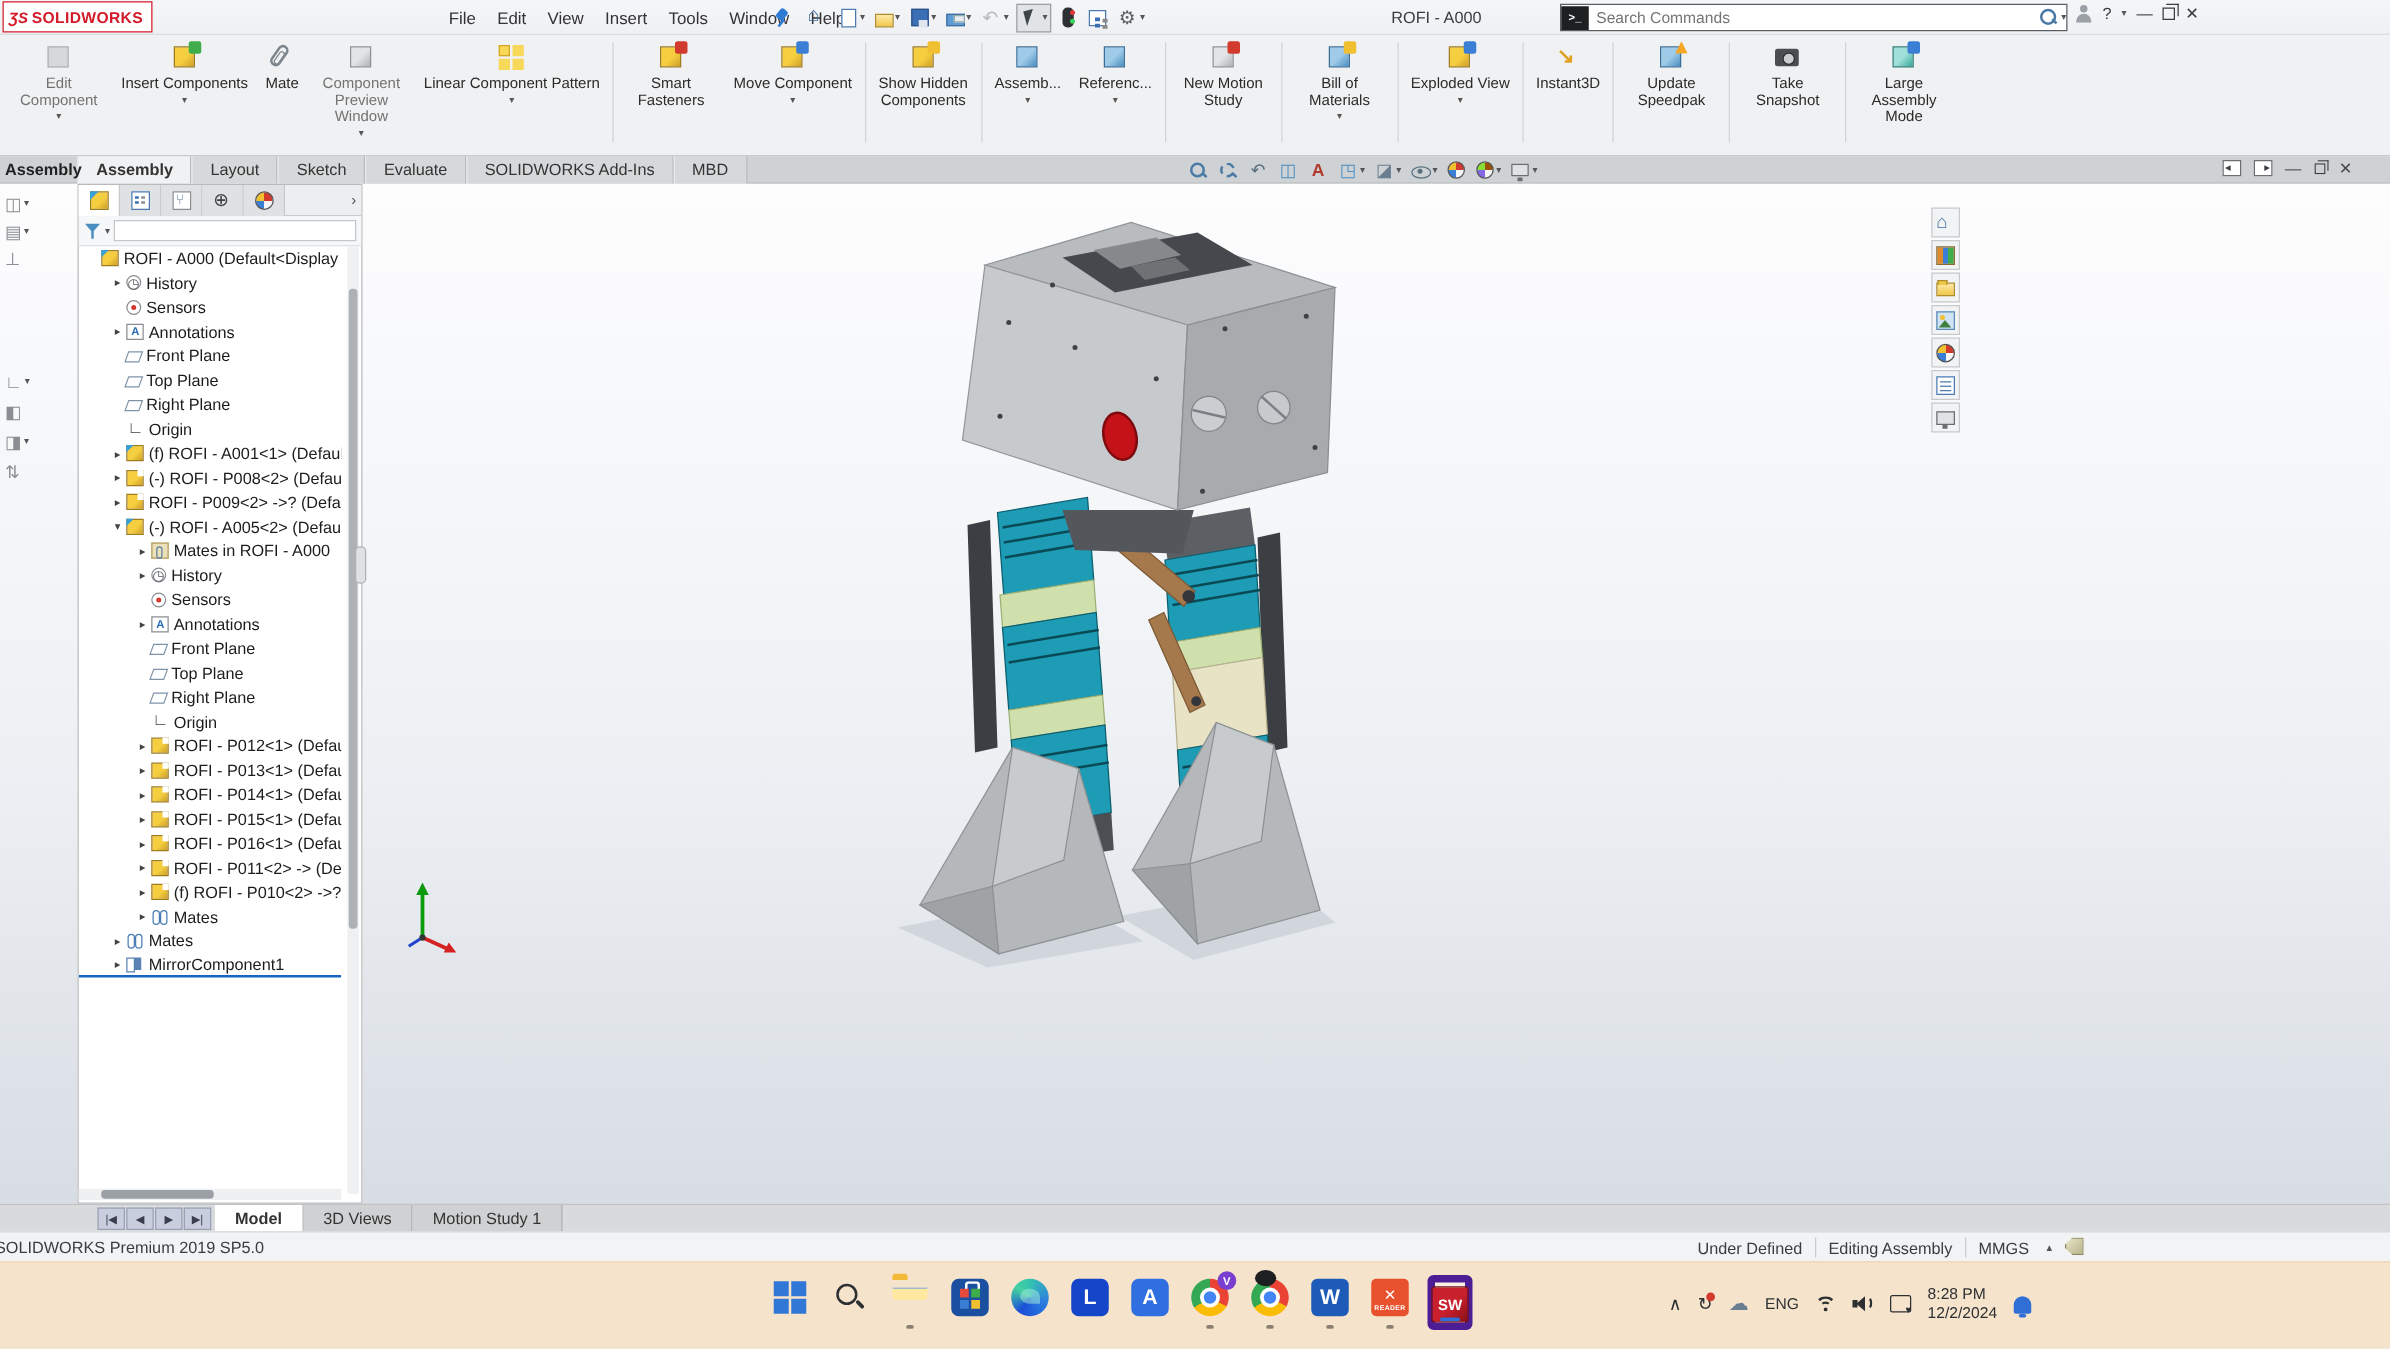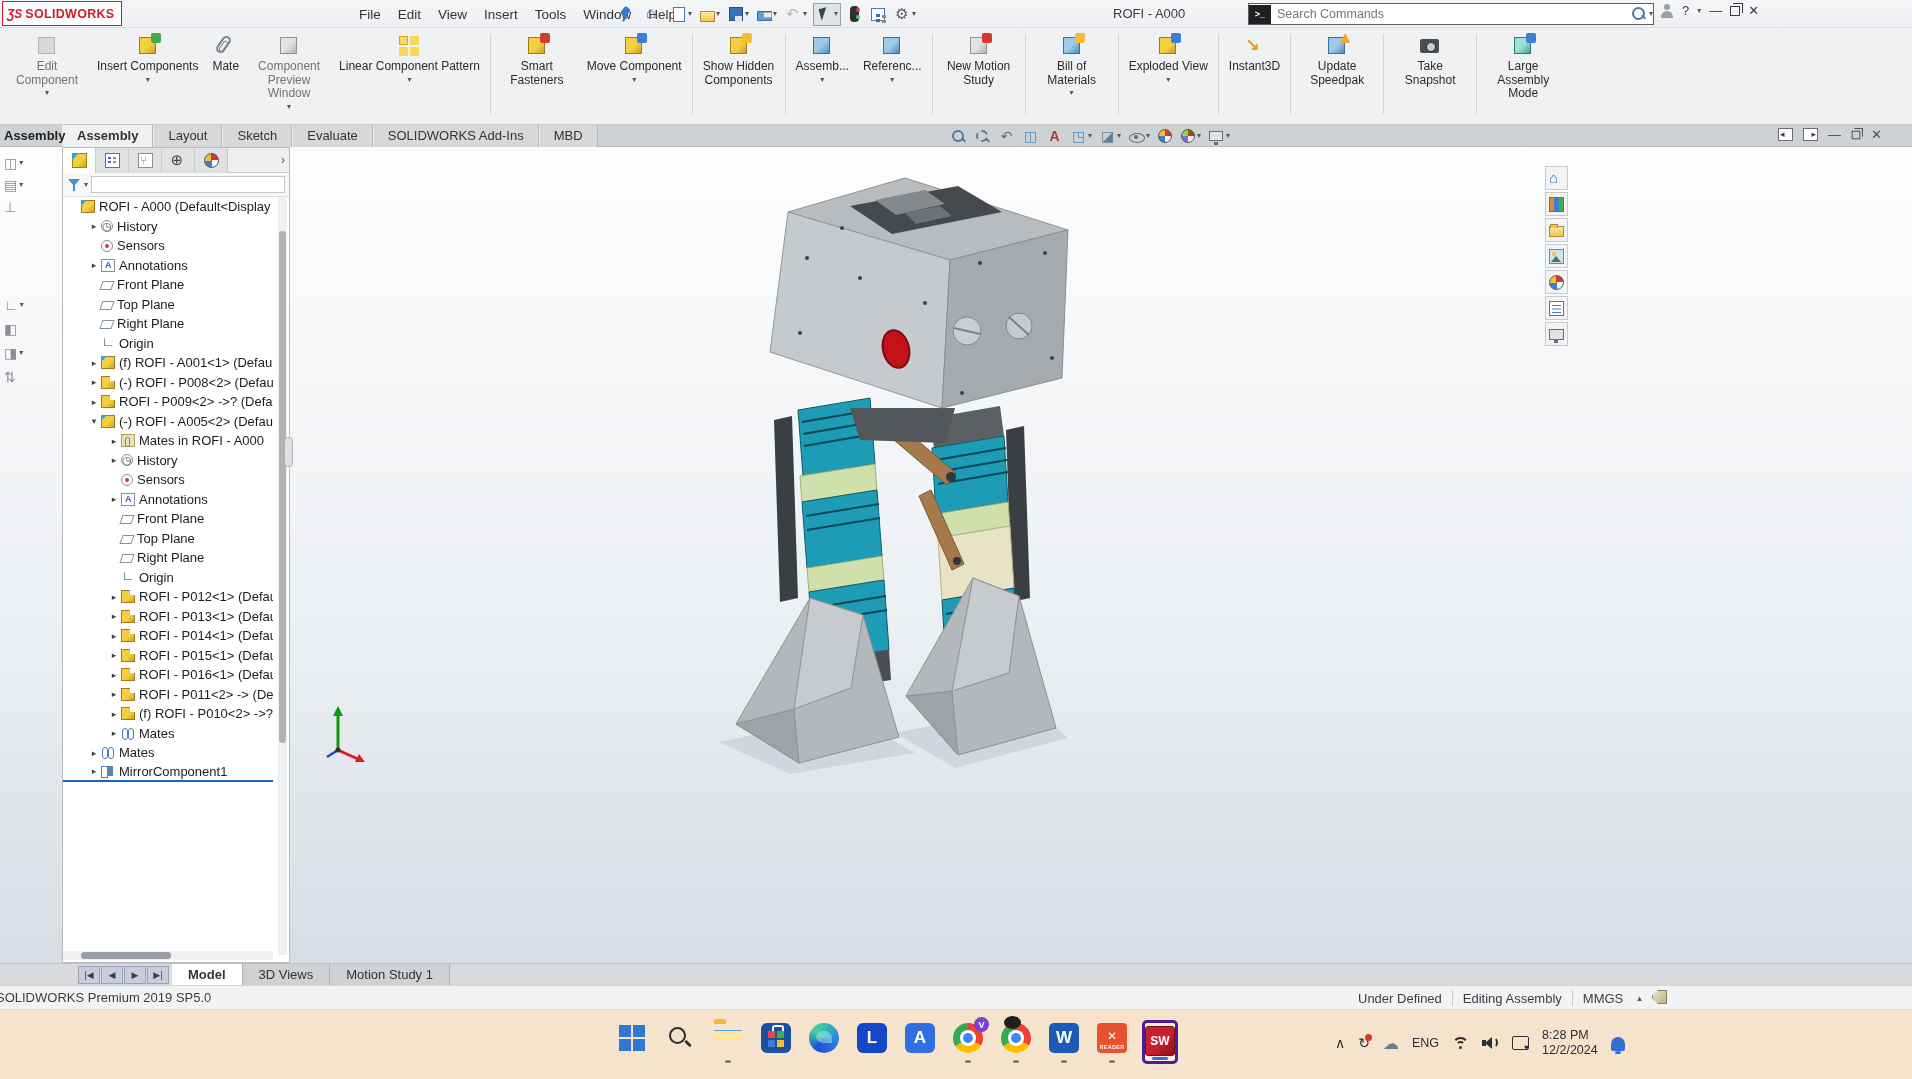--- a/index.html
+++ b/index.html
@@ -190,21 +190,21 @@
   #status-right { position:absolute; left:1358px; top:4px; display:flex; align-items:center; }
   .st-sep { width:1px; height:16px; background:#c8caCC; margin:0 10px; }
   #status-units { display:flex; align-items:center; gap:14px; }
   #units-caret { font-size:9px; color:#555; }
   #status-tag { position:absolute; left:1652px; top:4px; width:15px; height:14px; background:linear-gradient(135deg,#e8e4c8,#b8b48a); border:1px solid #8a865a; clip-path:polygon(0 40%,40% 0,100% 0,100% 100%,40% 100%,0 60%); }
 
   
   #taskbar { position:absolute; left:0; top:1009px; width:1912px; height:70px; background:#f6e3cb; border-top:1px solid #eed5b5; }
   #tb-icons { position:absolute; left:614px; top:10px; display:flex; gap:12px; }
   .tb-tile { width:36px; height:44px; display:flex; flex-direction:column; align-items:center; position:relative; border-radius:5px; padding-top:3px; }
-  .tb-tile.active-app { background:#fbf0e0; border:3px solid #4c1d95; }
+  .tb-tile.active-app { background:#fbf0e0; border:6px solid #4c1d95; }
   .tb-dot { position:absolute; bottom:1px; width:6px; height:3px; border-radius:2px; background:#8a8074; }
   .tb-bar { position:absolute; bottom:1px; width:16px; height:3px; border-radius:2px; background:#2f6fd6; }
   .app-ic { width:30px; height:30px; position:relative; }
   .ic-start { display:grid; grid-template-columns:12px 12px; grid-template-rows:12px 12px; gap:2px; padding:2px; }
   .ic-start i { background:#3178d6; }
   .ic-search:before { content:""; position:absolute; left:4px; top:4px; width:13px; height:13px; border:2.5px solid #2d3033; border-radius:50%; }
   .ic-search:after { content:""; position:absolute; left:19px; top:19px; width:8px; height:3px; background:#2d3033; transform:rotate(45deg); border-radius:2px; }
   .ic-folder { background:linear-gradient(#ffd75e,#f5b93a); border-radius:3px; width:28px; height:22px; margin:4px 1px; position:relative; }
   .ic-folder:before { content:""; position:absolute; left:0; top:-4px; width:12px; height:5px; background:#f5b93a; border-radius:2px 2px 0 0; }
   .ic-folder:after { content:""; position:absolute; left:0; bottom:0; width:28px; height:9px; background:#ffe9a0; border-radius:0 0 3px 3px; border-top:1.5px solid #5a9ae0; }

